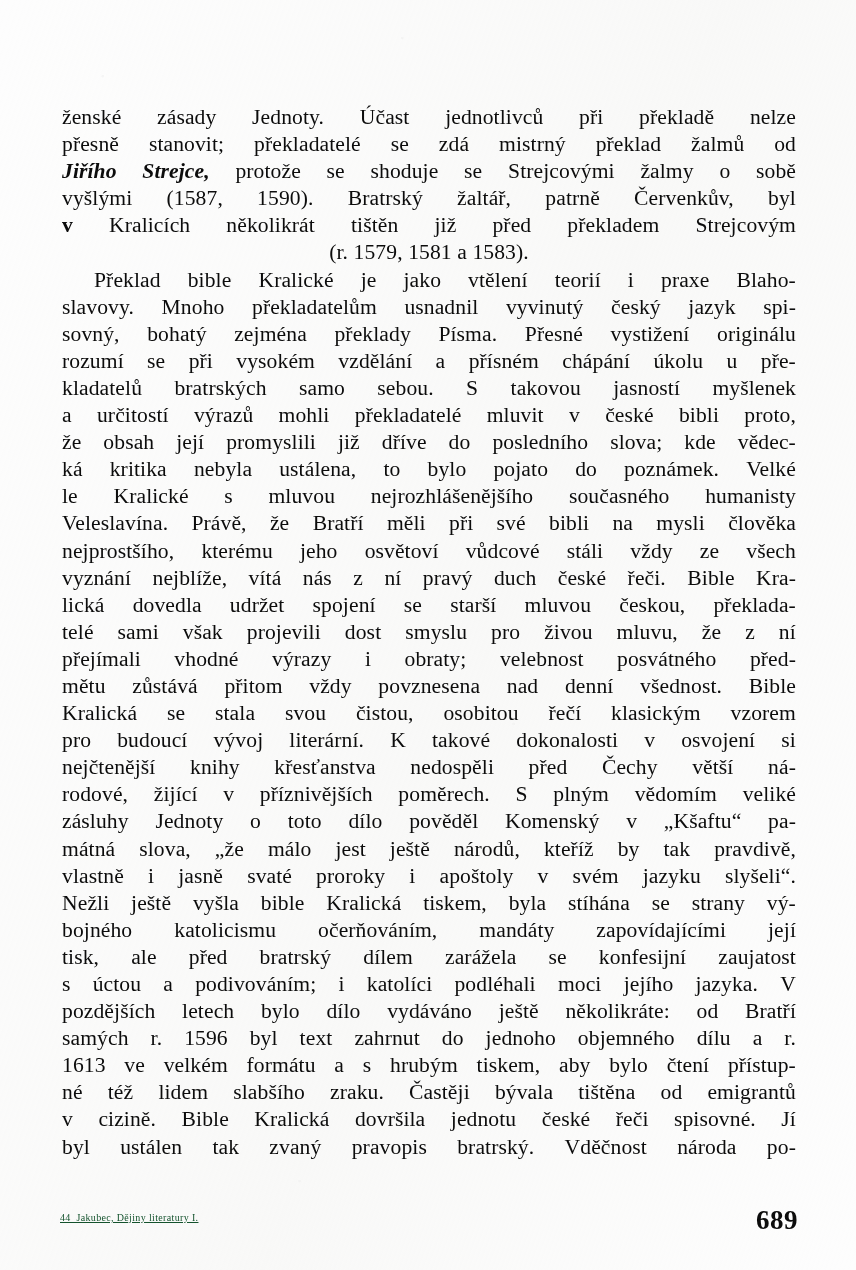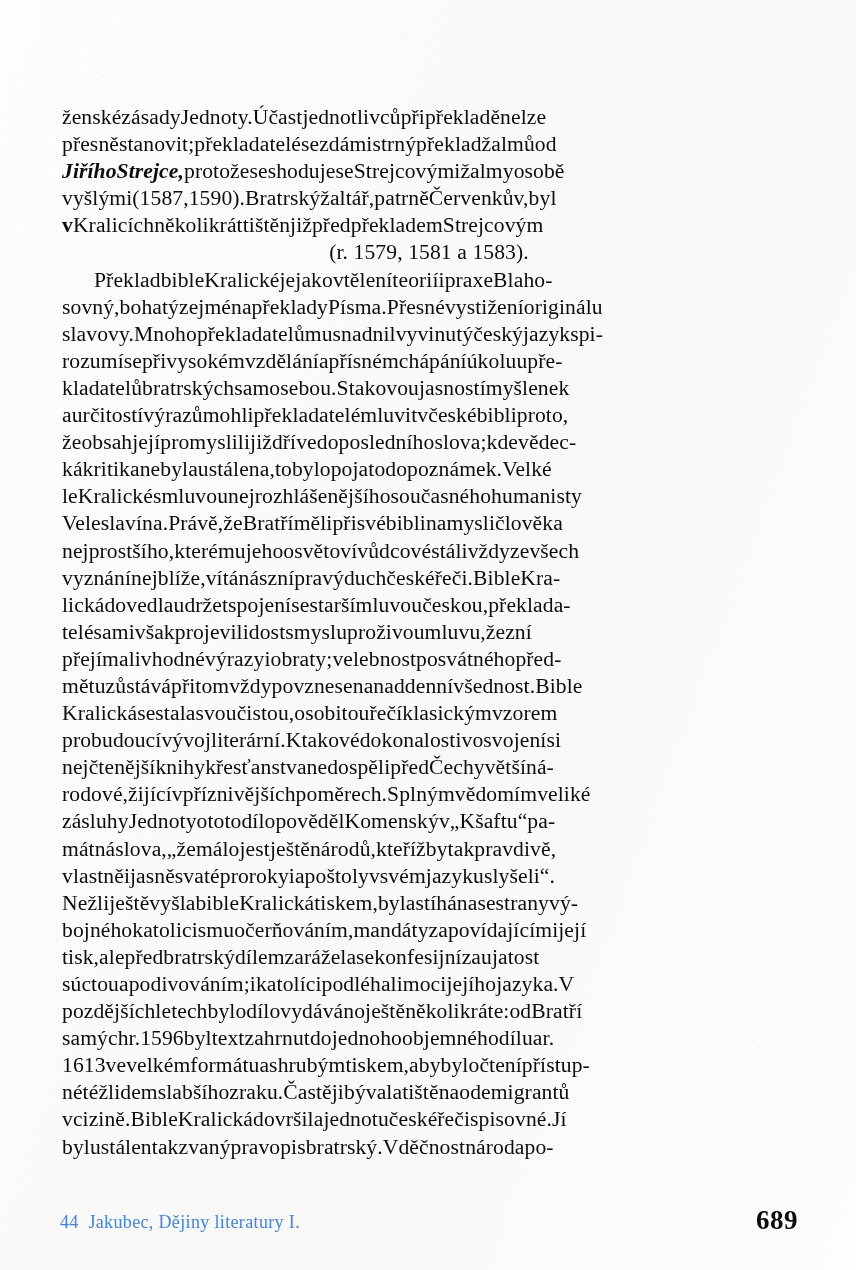--- a/index.html
+++ b/index.html
@@ -50,20 +50,21 @@
     display: flex;
     height: 27.1px;
     line-height: 27.1px;
     font-size: 21.6px;
     letter-spacing: .1px;
     white-space: pre;
   }
 
   
   .line.just {
+    justify-content: space-between;
   }
   .line.flush {
     justify-content: center;
   }
 
   .line.indent {
     padding-left: 32px;
     width: 702px;
   }
 
@@ -77,24 +78,25 @@
     left: 0;
     top: 1212px;
     width: 856px;
     height: 44px;
   }
 
   #signature {
     position: absolute;
     left: 60px;
     top: 0;
-    font-size: 18px;
+    font-size: 10px;
     letter-spacing: .35px;
-    color: #3b82f6;
+    color: #14532d;
     white-space: pre;
+    text-decoration: underline;
   }
 
   #folio {
     position: absolute;
     right: 58px;
     top: -7px;
     font-size: 27px;
     font-weight: 700;
     letter-spacing: .5px;
     color: #0c0c0c;
@@ -108,22 +110,22 @@
   <div id="paper-texture"></div>
 
   <div id="textblock">
       <div class="line just"><span class="w">ženské</span><span class="w">zásady</span><span class="w">Jednoty.</span><span class="w">Účast</span><span class="w">jednotlivců</span><span class="w">při</span><span class="w">překladě</span><span class="w">nelze</span></div>
       <div class="line just"><span class="w">přesně</span><span class="w">stanovit;</span><span class="w">překladatelé</span><span class="w">se</span><span class="w">zdá</span><span class="w">mistrný</span><span class="w">překlad</span><span class="w">žalmů</span><span class="w">od</span></div>
       <div class="line just"><span class="w ital">Jiřího</span><span class="w ital">Strejce,</span><span class="w">protože</span><span class="w">se</span><span class="w">shoduje</span><span class="w">se</span><span class="w">Strejcovými</span><span class="w">žalmy</span><span class="w">o</span><span class="w">sobě</span></div>
       <div class="line just"><span class="w">vyšlými</span><span class="w">(1587,</span><span class="w">1590).</span><span class="w">Bratrský</span><span class="w">žaltář,</span><span class="w">patrně</span><span class="w">Červenkův,</span><span class="w">byl</span></div>
       <div class="line just"><span class="w bold-v">v</span><span class="w">Kralicích</span><span class="w">několikrát</span><span class="w">tištěn</span><span class="w">již</span><span class="w">před</span><span class="w">překladem</span><span class="w">Strejcovým</span></div>
       <div class="line flush"><span class="w">(r. 1579, 1581 a 1583).</span></div>
       <div class="line just indent"><span class="w">Překlad</span><span class="w">bible</span><span class="w">Kralické</span><span class="w">je</span><span class="w">jako</span><span class="w">vtělení</span><span class="w">teorií</span><span class="w">i</span><span class="w">praxe</span><span class="w">Blaho-</span></div>
+      <div class="line just"><span class="w">slavovy.</span><span class="w">Mnoho</span><span class="w">překladatelům</span><span class="w">usnadnil</span><span class="w">vyvinutý</span><span class="w">český</span><span class="w">jazyk</span><span class="w">spi-</span></div>
       <div class="line just"><span class="w">sovný,</span><span class="w">bohatý</span><span class="w">zejména</span><span class="w">překlady</span><span class="w">Písma.</span><span class="w">Přesné</span><span class="w">vystižení</span><span class="w">originálu</span></div>
-      <div class="line just"><span class="w">slavovy.</span><span class="w">Mnoho</span><span class="w">překladatelům</span><span class="w">usnadnil</span><span class="w">vyvinutý</span><span class="w">český</span><span class="w">jazyk</span><span class="w">spi-</span></div>
       <div class="line just"><span class="w">rozumí</span><span class="w">se</span><span class="w">při</span><span class="w">vysokém</span><span class="w">vzdělání</span><span class="w">a</span><span class="w">přísném</span><span class="w">chápání</span><span class="w">úkolu</span><span class="w">u</span><span class="w">pře-</span></div>
       <div class="line just"><span class="w">kladatelů</span><span class="w">bratrských</span><span class="w">samo</span><span class="w">sebou.</span><span class="w">S</span><span class="w">takovou</span><span class="w">jasností</span><span class="w">myšlenek</span></div>
       <div class="line just"><span class="w">a</span><span class="w">určitostí</span><span class="w">výrazů</span><span class="w">mohli</span><span class="w">překladatelé</span><span class="w">mluvit</span><span class="w">v</span><span class="w">české</span><span class="w">bibli</span><span class="w">proto,</span></div>
       <div class="line just"><span class="w">že</span><span class="w">obsah</span><span class="w">její</span><span class="w">promyslili</span><span class="w">již</span><span class="w">dříve</span><span class="w">do</span><span class="w">posledního</span><span class="w">slova;</span><span class="w">kde</span><span class="w">vědec-</span></div>
       <div class="line just"><span class="w">ká</span><span class="w">kritika</span><span class="w">nebyla</span><span class="w">ustálena,</span><span class="w">to</span><span class="w">bylo</span><span class="w">pojato</span><span class="w">do</span><span class="w">poznámek.</span><span class="w">Velké</span></div>
       <div class="line just"><span class="w">le</span><span class="w">Kralické</span><span class="w">s</span><span class="w">mluvou</span><span class="w">nejrozhlášenějšího</span><span class="w">současného</span><span class="w">humanisty</span></div>
       <div class="line just"><span class="w">Veleslavína.</span><span class="w">Právě,</span><span class="w">že</span><span class="w">Bratří</span><span class="w">měli</span><span class="w">při</span><span class="w">své</span><span class="w">bibli</span><span class="w">na</span><span class="w">mysli</span><span class="w">člověka</span></div>
       <div class="line just"><span class="w">nejprostšího,</span><span class="w">kterému</span><span class="w">jeho</span><span class="w">osvětoví</span><span class="w">vůdcové</span><span class="w">stáli</span><span class="w">vždy</span><span class="w">ze</span><span class="w">všech</span></div>
       <div class="line just"><span class="w">vyznání</span><span class="w">nejblíže,</span><span class="w">vítá</span><span class="w">nás</span><span class="w">z</span><span class="w">ní</span><span class="w">pravý</span><span class="w">duch</span><span class="w">české</span><span class="w">řeči.</span><span class="w">Bible</span><span class="w">Kra-</span></div>
       <div class="line just"><span class="w">lická</span><span class="w">dovedla</span><span class="w">udržet</span><span class="w">spojení</span><span class="w">se</span><span class="w">starší</span><span class="w">mluvou</span><span class="w">českou,</span><span class="w">překlada-</span></div>

